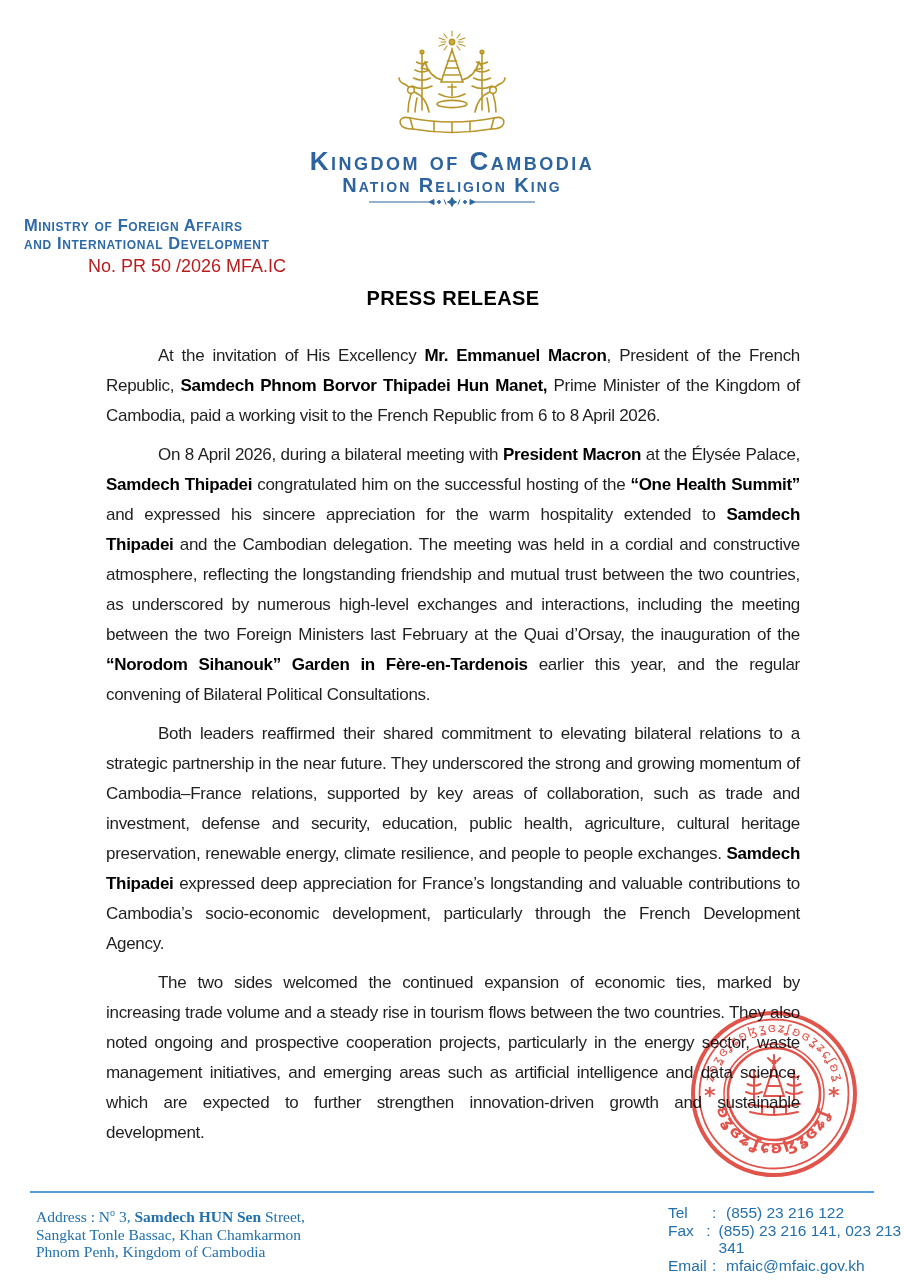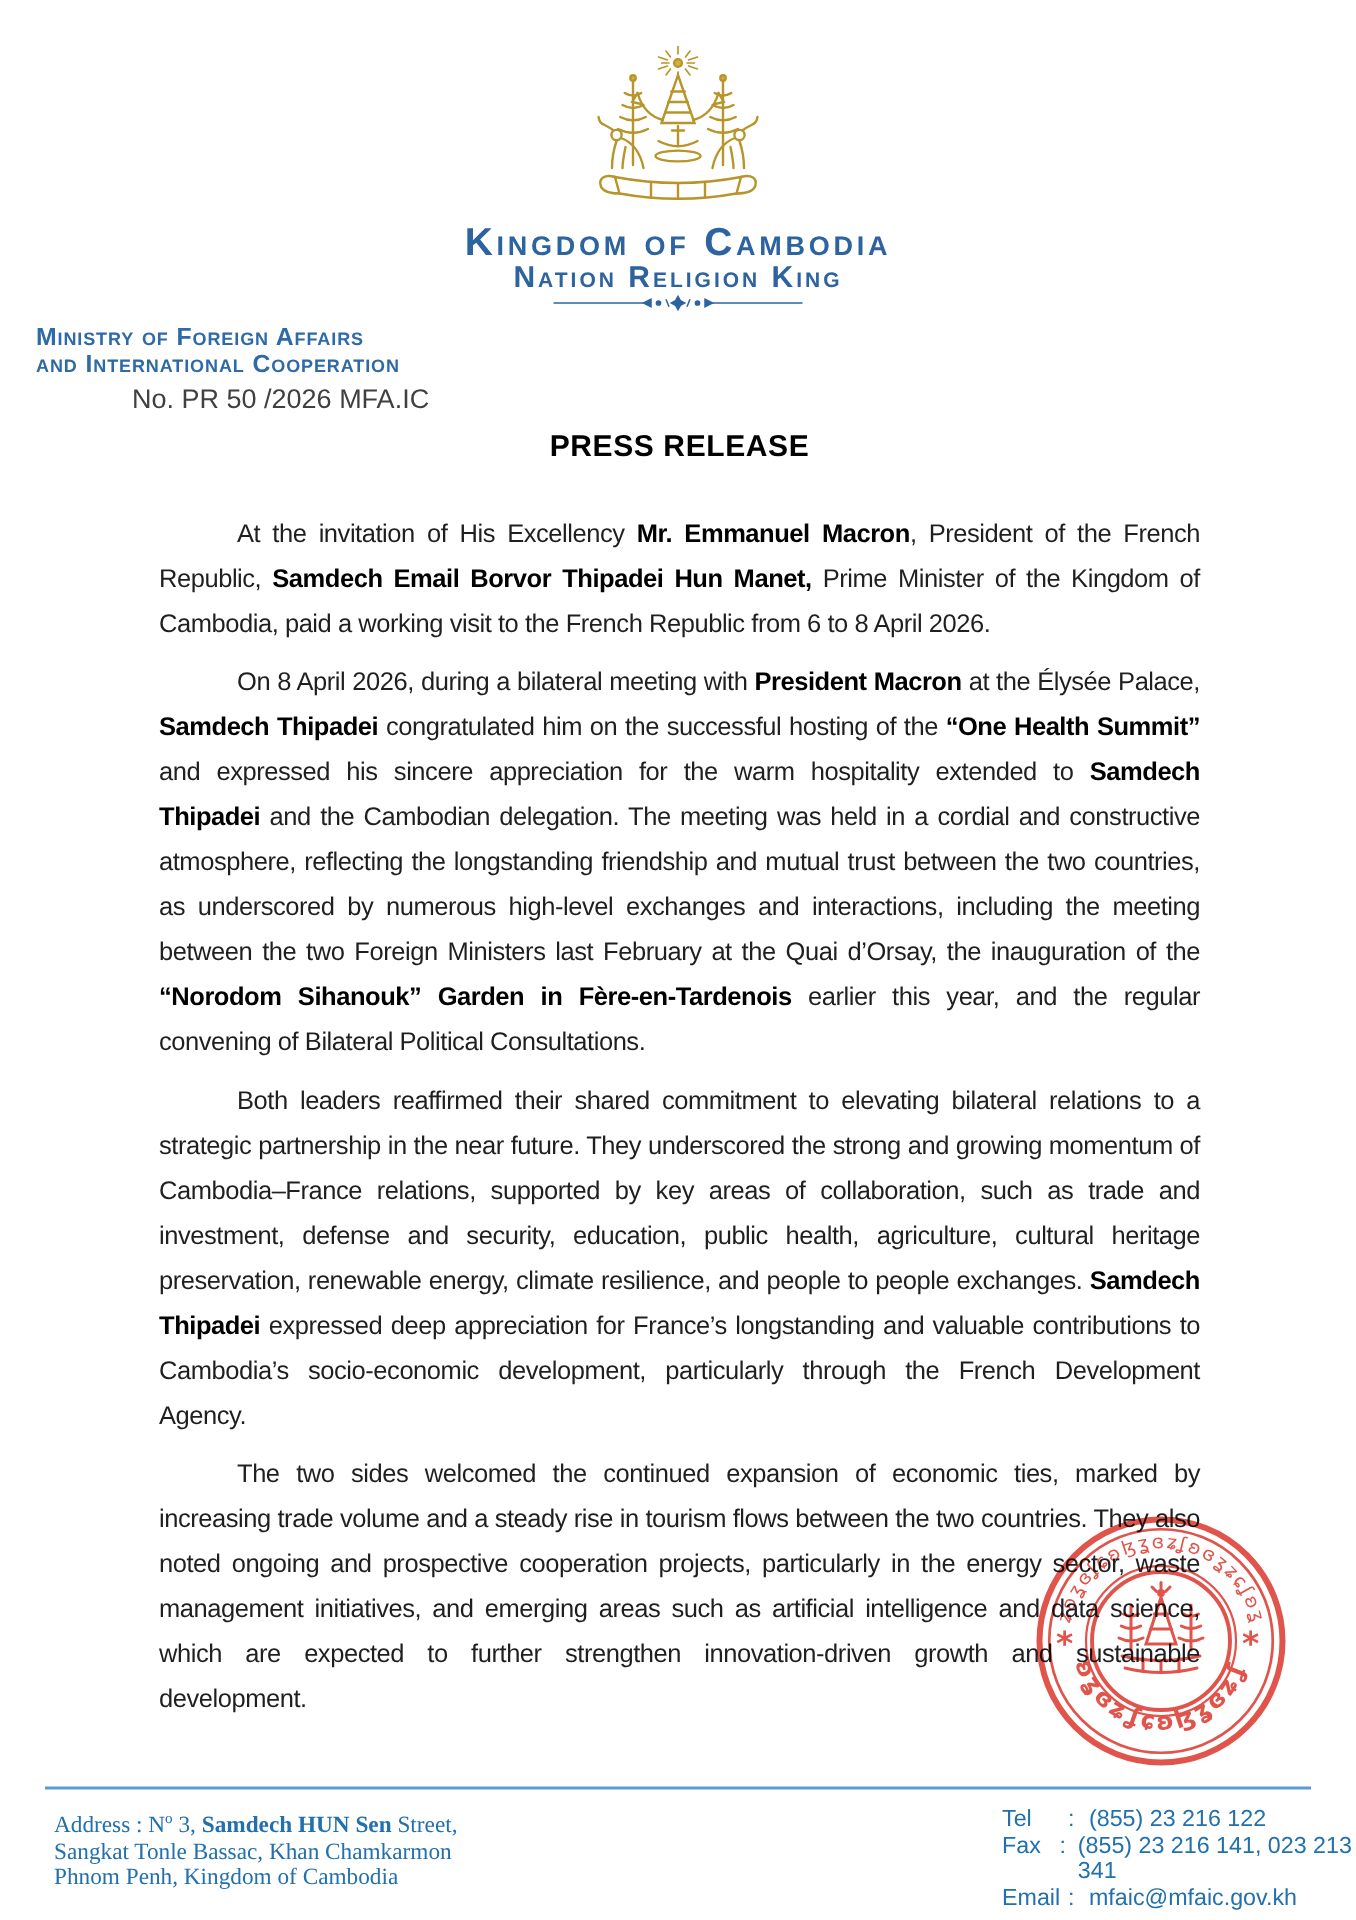--- a/index.html
+++ b/index.html
@@ -28,21 +28,21 @@
     position:absolute;top:174px;left:0;width:100%;text-align:center;
     font-variant:small-caps;font-weight:700;font-size:20px;letter-spacing:2px;
     color:var(--heading-blue);
   }
   .divider{position:absolute;top:196px;left:0;width:100%;display:flex;justify-content:center;}
   .ministry{
     position:absolute;left:24px;top:216px;width:300px;text-align:left;
     font-variant:small-caps;font-weight:700;font-size:16.5px;letter-spacing:0.6px;
     line-height:18px;color:var(--ministry-blue);
   }
-  .refnum{position:absolute;left:88px;top:256px;font-size:18px;color:#404040;}
+  .refnum{position:absolute;left:88px;top:256px;font-size:18px;color:#b91c1c;}
   .content{position:absolute;left:106px;top:287px;width:694px;}
   .title{
     margin:0 0 31px 0;text-align:center;font-size:20px;font-weight:700;
     letter-spacing:0.4px;color:#000;
   }
   .content p{
     margin:0 0 9px 0;font-size:17px;line-height:30px;letter-spacing:-0.3px;
     text-align:justify;text-indent:52px;color:#1f1f21;
   }
   .content p .b{font-weight:700;color:#000;}
@@ -158,28 +158,28 @@
         <circle cx="98" cy="6" r="1.4"></circle>
         <path d="M85 1.5 L86.6 4.4 L89.5 6 L86.6 7.6 L85 10.5 L83.4 7.6 L80.5 6 L83.4 4.4 Z"></path>
         <line x1="77" y1="3.5" x2="79" y2="8.5"></line>
         <line x1="93" y1="3.5" x2="91" y2="8.5"></line>
       </g>
     </svg>
   </div>
 
   <div class="ministry">
     <div>Ministry of Foreign Affairs</div>
-    <div>and International Cooperation</div>
+    <div>and International Development</div>
   </div>
 
   <div class="refnum">No. PR 50 /2026 MFA.IC</div>
 
   <div class="content">
     <h1 class="title">PRESS RELEASE</h1>
-    <p><span>At the invitation of His Excellency </span><span class="b">Mr. Emmanuel Macron</span><span>, President of the French Republic, </span><span class="b">Samdech Email Borvor Thipadei Hun Manet,</span><span> Prime Minister of the Kingdom of Cambodia, paid a working visit to the French Republic from 6 to 8 April 2026.</span></p>
+    <p><span>At the invitation of His Excellency </span><span class="b">Mr. Emmanuel Macron</span><span>, President of the French Republic, </span><span class="b">Samdech Phnom Borvor Thipadei Hun Manet,</span><span> Prime Minister of the Kingdom of Cambodia, paid a working visit to the French Republic from 6 to 8 April 2026.</span></p>
     <p><span>On 8 April 2026, during a bilateral meeting with </span><span class="b">President Macron</span><span> at the Élysée Palace, </span><span class="b">Samdech Thipadei</span><span> congratulated him on the successful hosting of the </span><span class="b">“One Health Summit”</span><span> and expressed his sincere appreciation for the warm hospitality extended to </span><span class="b">Samdech Thipadei</span><span> and the Cambodian delegation. The meeting was held in a cordial and constructive atmosphere, reflecting the longstanding friendship and mutual trust between the two countries, as underscored by numerous high-level exchanges and interactions, including the meeting between the two Foreign Ministers last February at the Quai d’Orsay, the inauguration of the </span><span class="b">“Norodom Sihanouk” Garden in Fère-en-Tardenois</span><span> earlier this year, and the regular convening of Bilateral Political Consultations.</span></p>
     <p><span>Both leaders reaffirmed their shared commitment to elevating bilateral relations to a strategic partnership in the near future. They underscored the strong and growing momentum of Cambodia–France relations, supported by key areas of collaboration, such as trade and investment, defense and security, education, public health, agriculture, cultural heritage preservation, renewable energy, climate resilience, and people to people exchanges. </span><span class="b">Samdech Thipadei</span><span> expressed deep appreciation for France’s longstanding and valuable contributions to Cambodia’s socio-economic development, particularly through the French Development Agency.</span></p>
     <p><span>The two sides welcomed the continued expansion of economic ties, marked by increasing trade volume and a steady rise in tourism flows between the two countries. They also noted ongoing and prospective cooperation projects, particularly in the energy sector, waste management initiatives, and emerging areas such as artificial intelligence and data science, which are expected to further strengthen innovation-driven growth and sustainable development.</span></p>
   </div>
 
   <div class="stamp">
     <svg viewBox="0 0 172 172" width="172" height="172">
       <defs>
         <path id="arcTop" d="M86 86 m-62 0 a62 62 0 1 1 124 0"></path>
         <path id="arcBot" d="M86 86 m-59 0 a59 59 0 1 0 118 0"></path>

